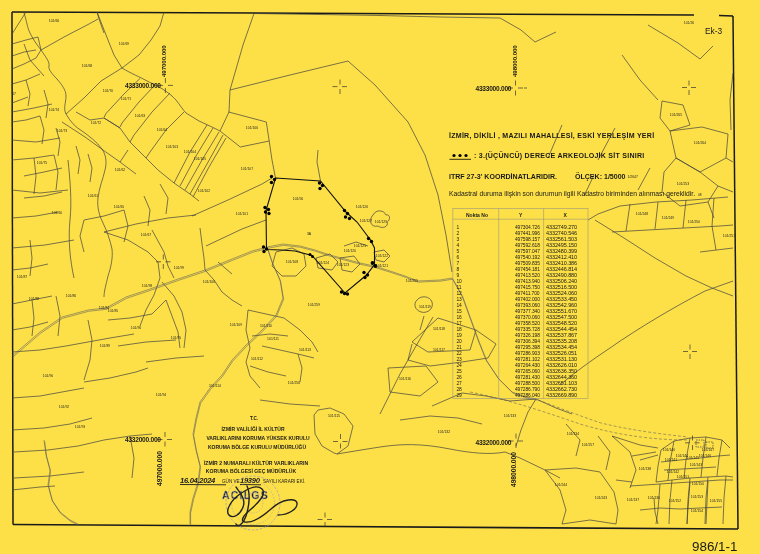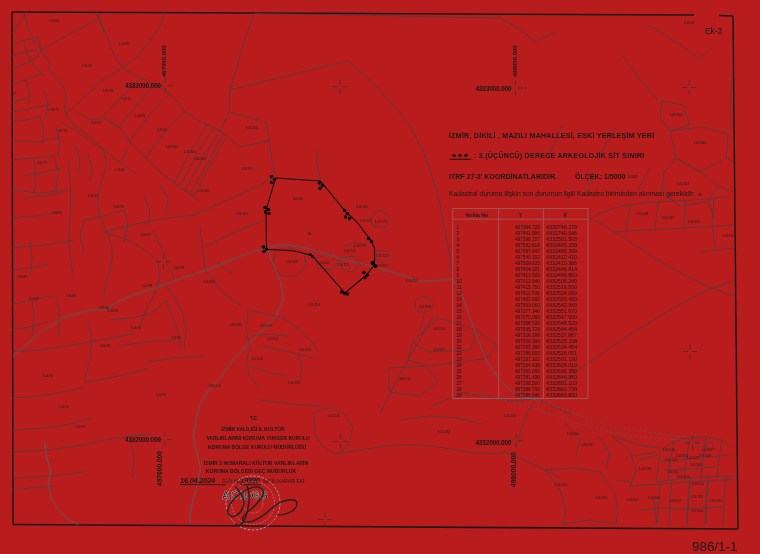--- a/index.html
+++ b/index.html
@@ -1,16 +1,16 @@
 <!DOCTYPE html>
 <html><head>
 <meta charset="utf-8">
 <style>
   html,body{margin:0;padding:0;background:#ffffff;}
-  #page{width:760px;height:554px;position:relative;background:#b91c1c;font-family:"Liberation Sans",sans-serif;}
+  #page{width:760px;height:554px;position:relative;background:#fde047;font-family:"Liberation Sans",sans-serif;}
   svg{position:absolute;top:0;left:0;}
   text{font-family:"Liberation Sans",sans-serif;fill:#1a1a1a;}
   .lbl{font-size:3.4px;fill:#222;text-anchor:middle;}
 </style>
 </head>
 <body>
 <div id="page">
 <svg width="760" height="554" viewBox="0 0 760 554">
 
 <g id="frame" fill="none" stroke="#1a1a1a">

